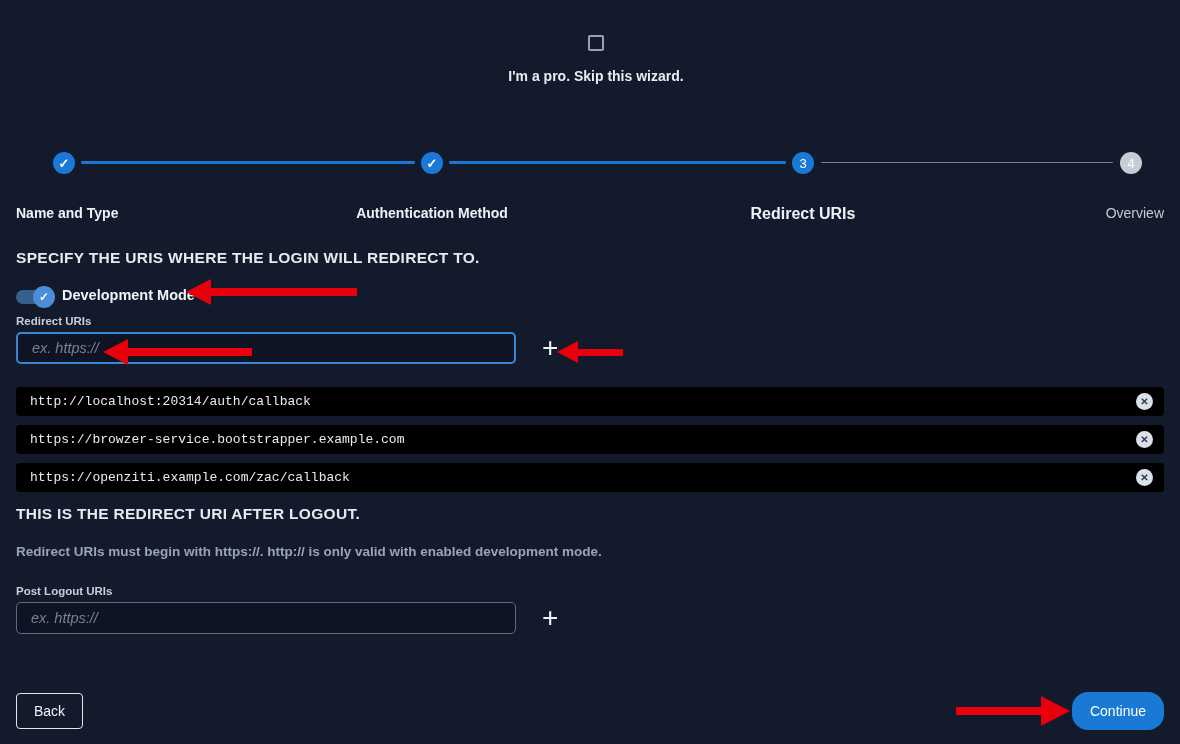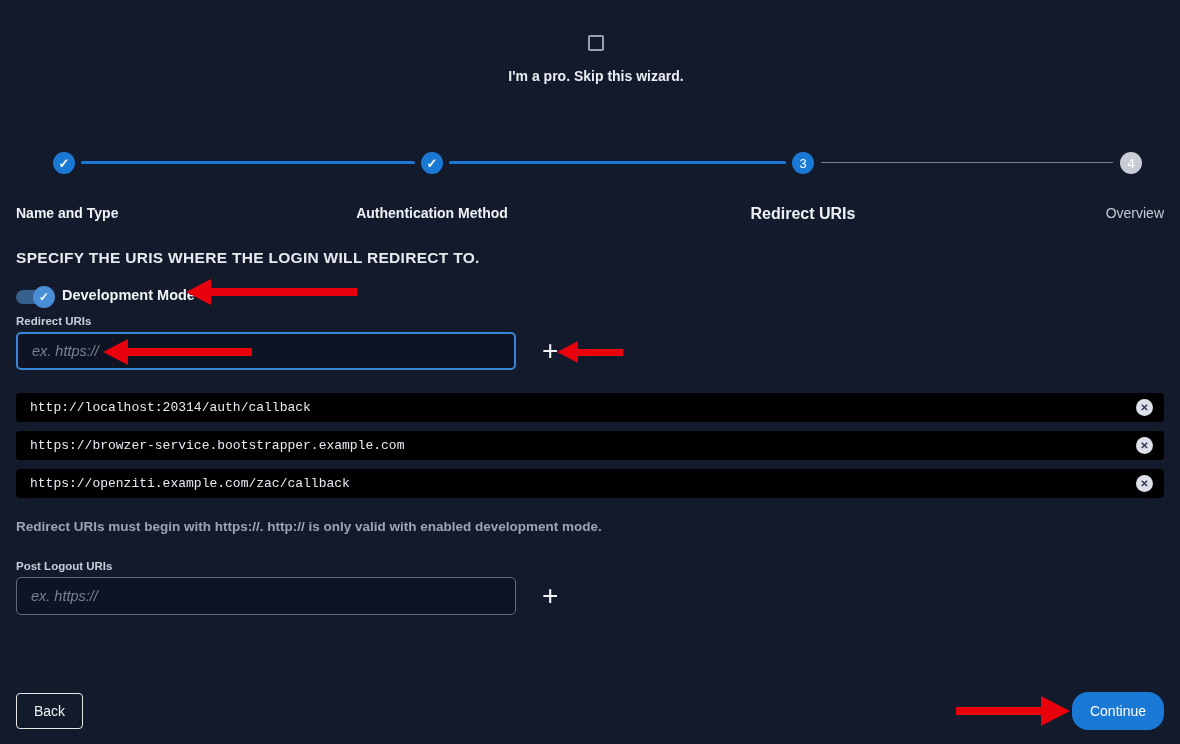--- a/index.html
+++ b/index.html
@@ -38,21 +38,21 @@
 
   .toggle-row { margin-top:19px; display:flex; align-items:center; }
   .toggle { position:relative; width:36px; height:14px; border-radius:8px; background:#35608d; cursor:pointer; margin:4px 10px 0 0; }
   .toggle-thumb { position:absolute; right:-3px; top:-4px; width:22px; height:22px; border-radius:50%;
     background:#4a8ed8; display:flex; align-items:center; justify-content:center; color:#fff; font-size:12px; font-weight:bold; }
   .toggle-label { font-size:14.5px; font-weight:600; color:#f0f3f7; }
 
   .field-label { margin-top:11px; font-size:11.5px; font-weight:600; color:#c9cfd9; }
   .field-label.post { margin-top:26px; }
   .input-row { display:flex; align-items:center; margin-top:5px; }
-  .text-input { width:500px; height:38px; background:#0e1423; border:1px solid #636c7e; border-radius:5px;
+  .text-input { width:500px; height:32px; background:#0e1423; border:1px solid #636c7e; border-radius:5px;
     color:#e6e9f0; font-size:14px; padding:0 14px; font-family:"Liberation Sans", sans-serif; outline:none; }
   .text-input.focused { border:2px solid #3786d8; }
   .text-input::placeholder { color:#78818f; font-style:italic; font-size:14.5px; }
   .plus-btn { margin-left:24px; background:none; border:none; color:#f2f4f7; font-size:28px; font-weight:300;
     line-height:1; cursor:pointer; padding:0 2px; font-family:"Liberation Sans", sans-serif; }
 
   .uri-list { margin-top:23px; display:flex; flex-direction:column; gap:9px; }
   .uri-chip { height:29px; background:#000000; border-radius:4px; display:flex; align-items:center; padding:0 11px 0 14px; }
   .uri-text { flex:1; font-family:"Liberation Mono", "DejaVu Sans Mono", monospace; font-size:13px; color:#e8ebf2; }
   .remove-btn { width:17px; height:17px; border-radius:50%; background:#dce0e8; color:#2c3852; border:none;
@@ -146,20 +146,21 @@
       </button>
     </div>
     <div class="uri-chip">
       <span class="uri-text">https://openziti.example.com/zac/callback</span>
       <button class="remove-btn">
         <span>✕</span>
       </button>
     </div>
   </div>
 
+  <div class="section-heading logout">THIS IS THE REDIRECT URI AFTER LOGOUT.</div>
   <div class="note">Redirect URIs must begin with https://. http:// is only valid with enabled development mode.</div>
 
   <div class="field-label post">Post Logout URIs</div>
   <div class="input-row">
     <input class="text-input" type="text" placeholder="ex. https://" style="">
     <button class="plus-btn">
       <span>+</span>
     </button>
   </div>
 

